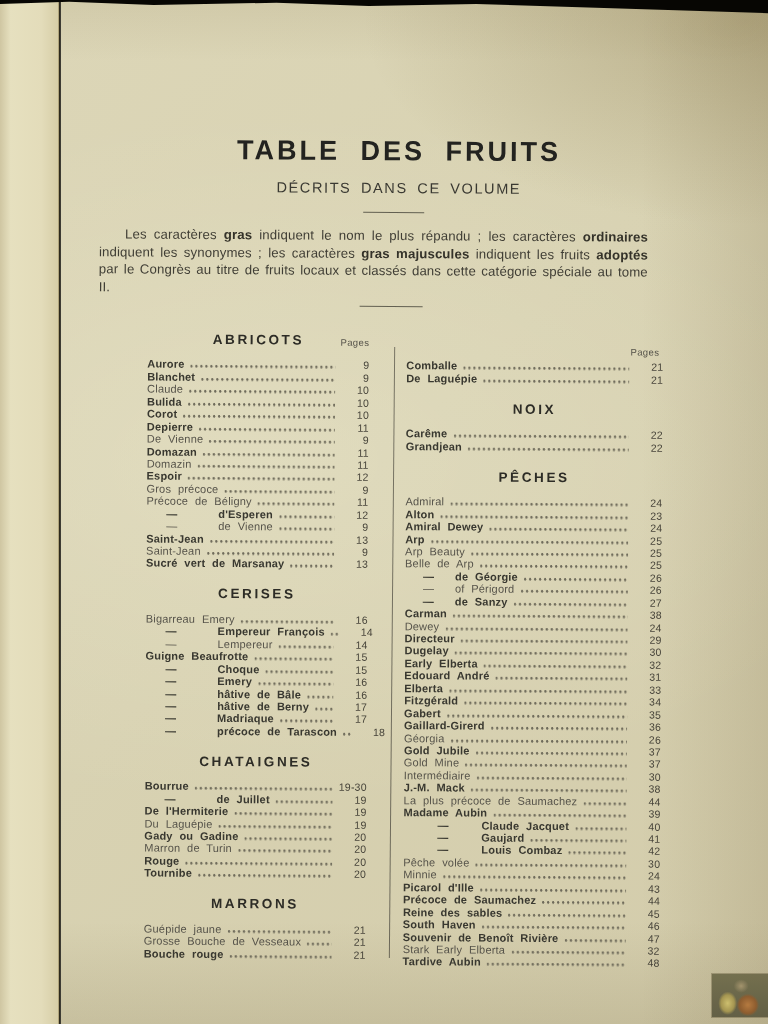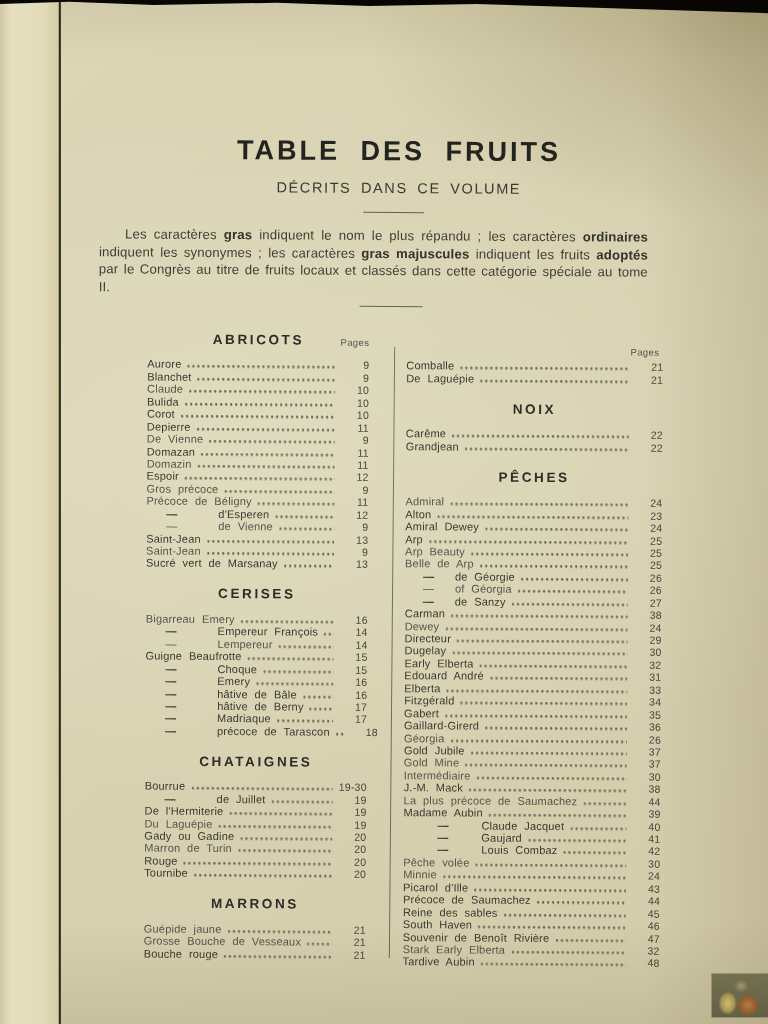--- a/index.html
+++ b/index.html
@@ -82,21 +82,21 @@
     font-size:9.5px;color:#56534a;letter-spacing:.4px;
   }
   .pages-abs{position:absolute;right:0;top:4px;}
   .pages-row{display:block;text-align:right;padding-right:4px;margin-bottom:3px;line-height:10px;}
 
   .row{
     display:flex;align-items:flex-end;height:12.45px;
     font-size:11px;color:#56534a;letter-spacing:.2px;word-spacing:3.5px;
   }
   .nm{white-space:nowrap;line-height:12px;}
-  .nm.b{font-weight:400;color:#393830;margin-top:40px;}
+  .nm.b{font-weight:700;color:#393830;margin-top:40px;}
   .dashcell{display:inline-block;line-height:12px;color:inherit;}
   
   #col-left .row.d1 .dashcell{margin-left:20px;width:52px;}
   
   #col-right .row.d1 .dashcell{margin-left:18px;width:32px;}
   #col-right .row.d2 .dashcell{margin-left:34px;width:44px;}
   .row.d1 .dashcell,.row.d2 .dashcell{flex:0 0 auto;}
   .row .dashcell{font-weight:inherit;}
   .row.bold-dash .dashcell{font-weight:700;color:#393830;}
 
@@ -422,21 +422,21 @@
             <span class="pg">25</span>
           </div>
           <div class="row d1 bold-dash">
             <span class="dashcell">—</span>
             <span class="nm b">de Géorgie</span>
             <span class="leader"></span>
             <span class="pg">26</span>
           </div>
           <div class="row d1">
             <span class="dashcell">—</span>
-            <span class="nm">of Géorgia</span>
+            <span class="nm">of Périgord</span>
             <span class="leader"></span>
             <span class="pg">26</span>
           </div>
           <div class="row d1 bold-dash">
             <span class="dashcell">—</span>
             <span class="nm b">de Sanzy</span>
             <span class="leader"></span>
             <span class="pg">27</span>
           </div>
           <div class="row">

